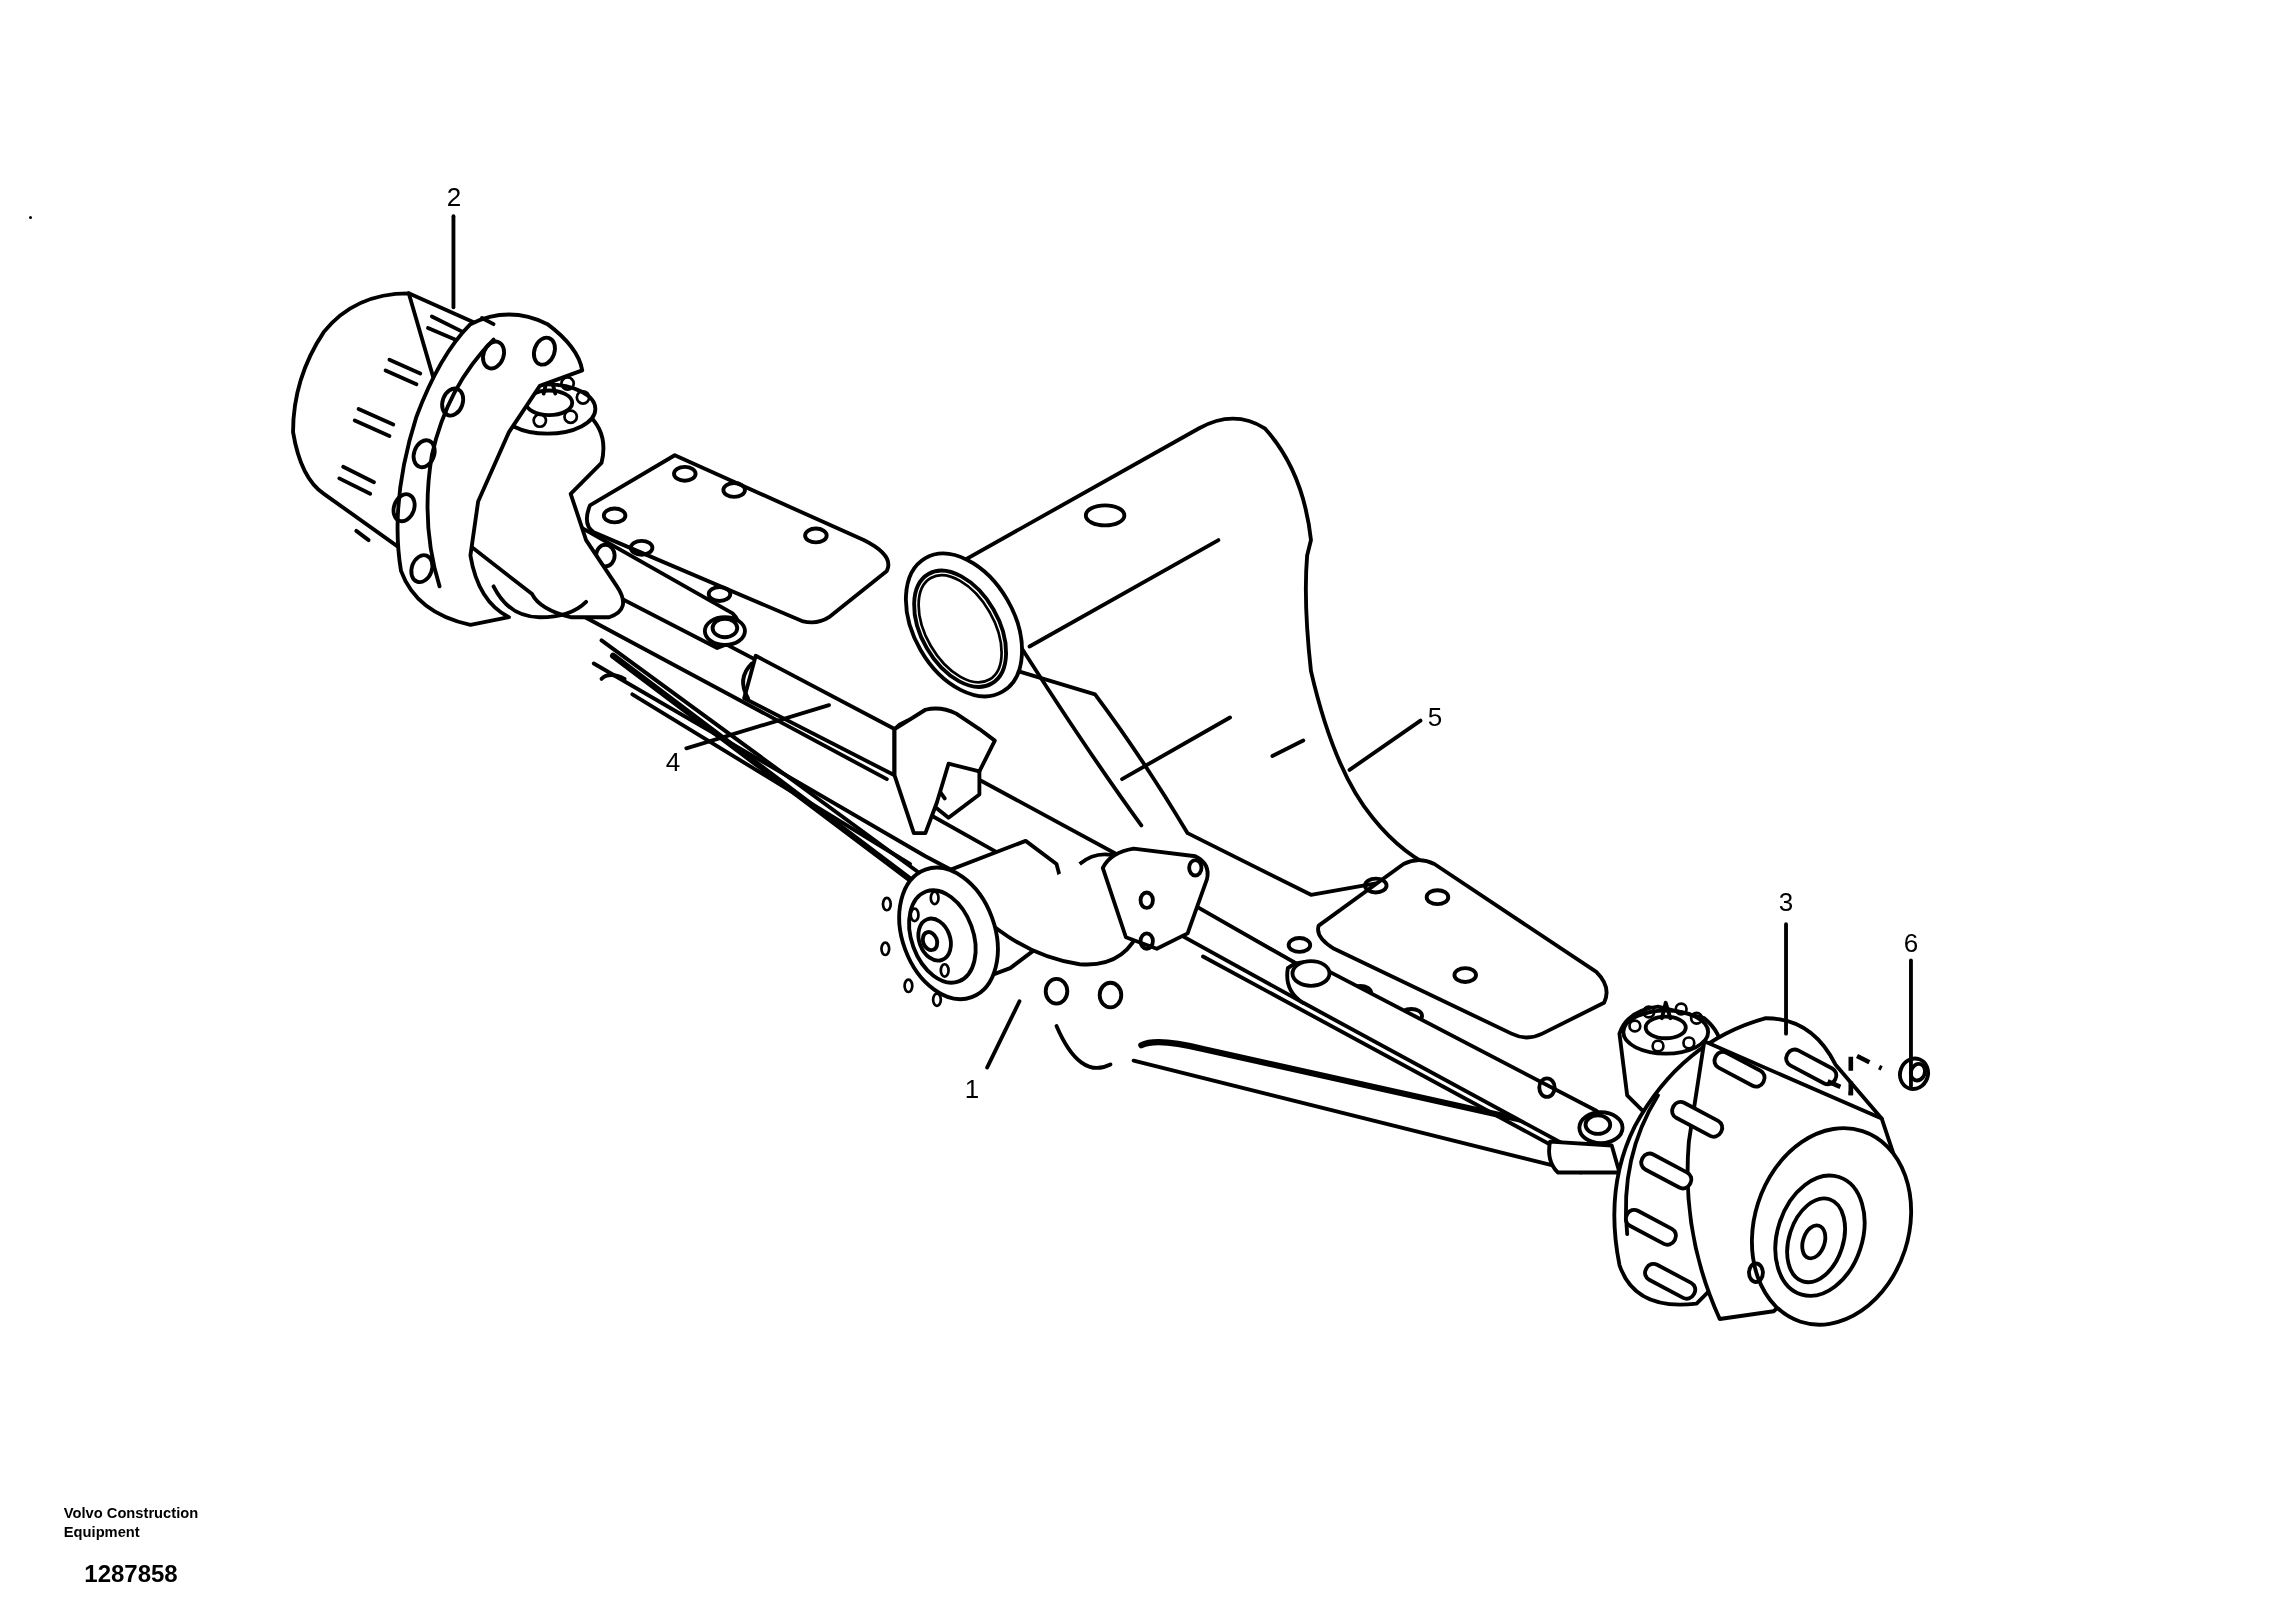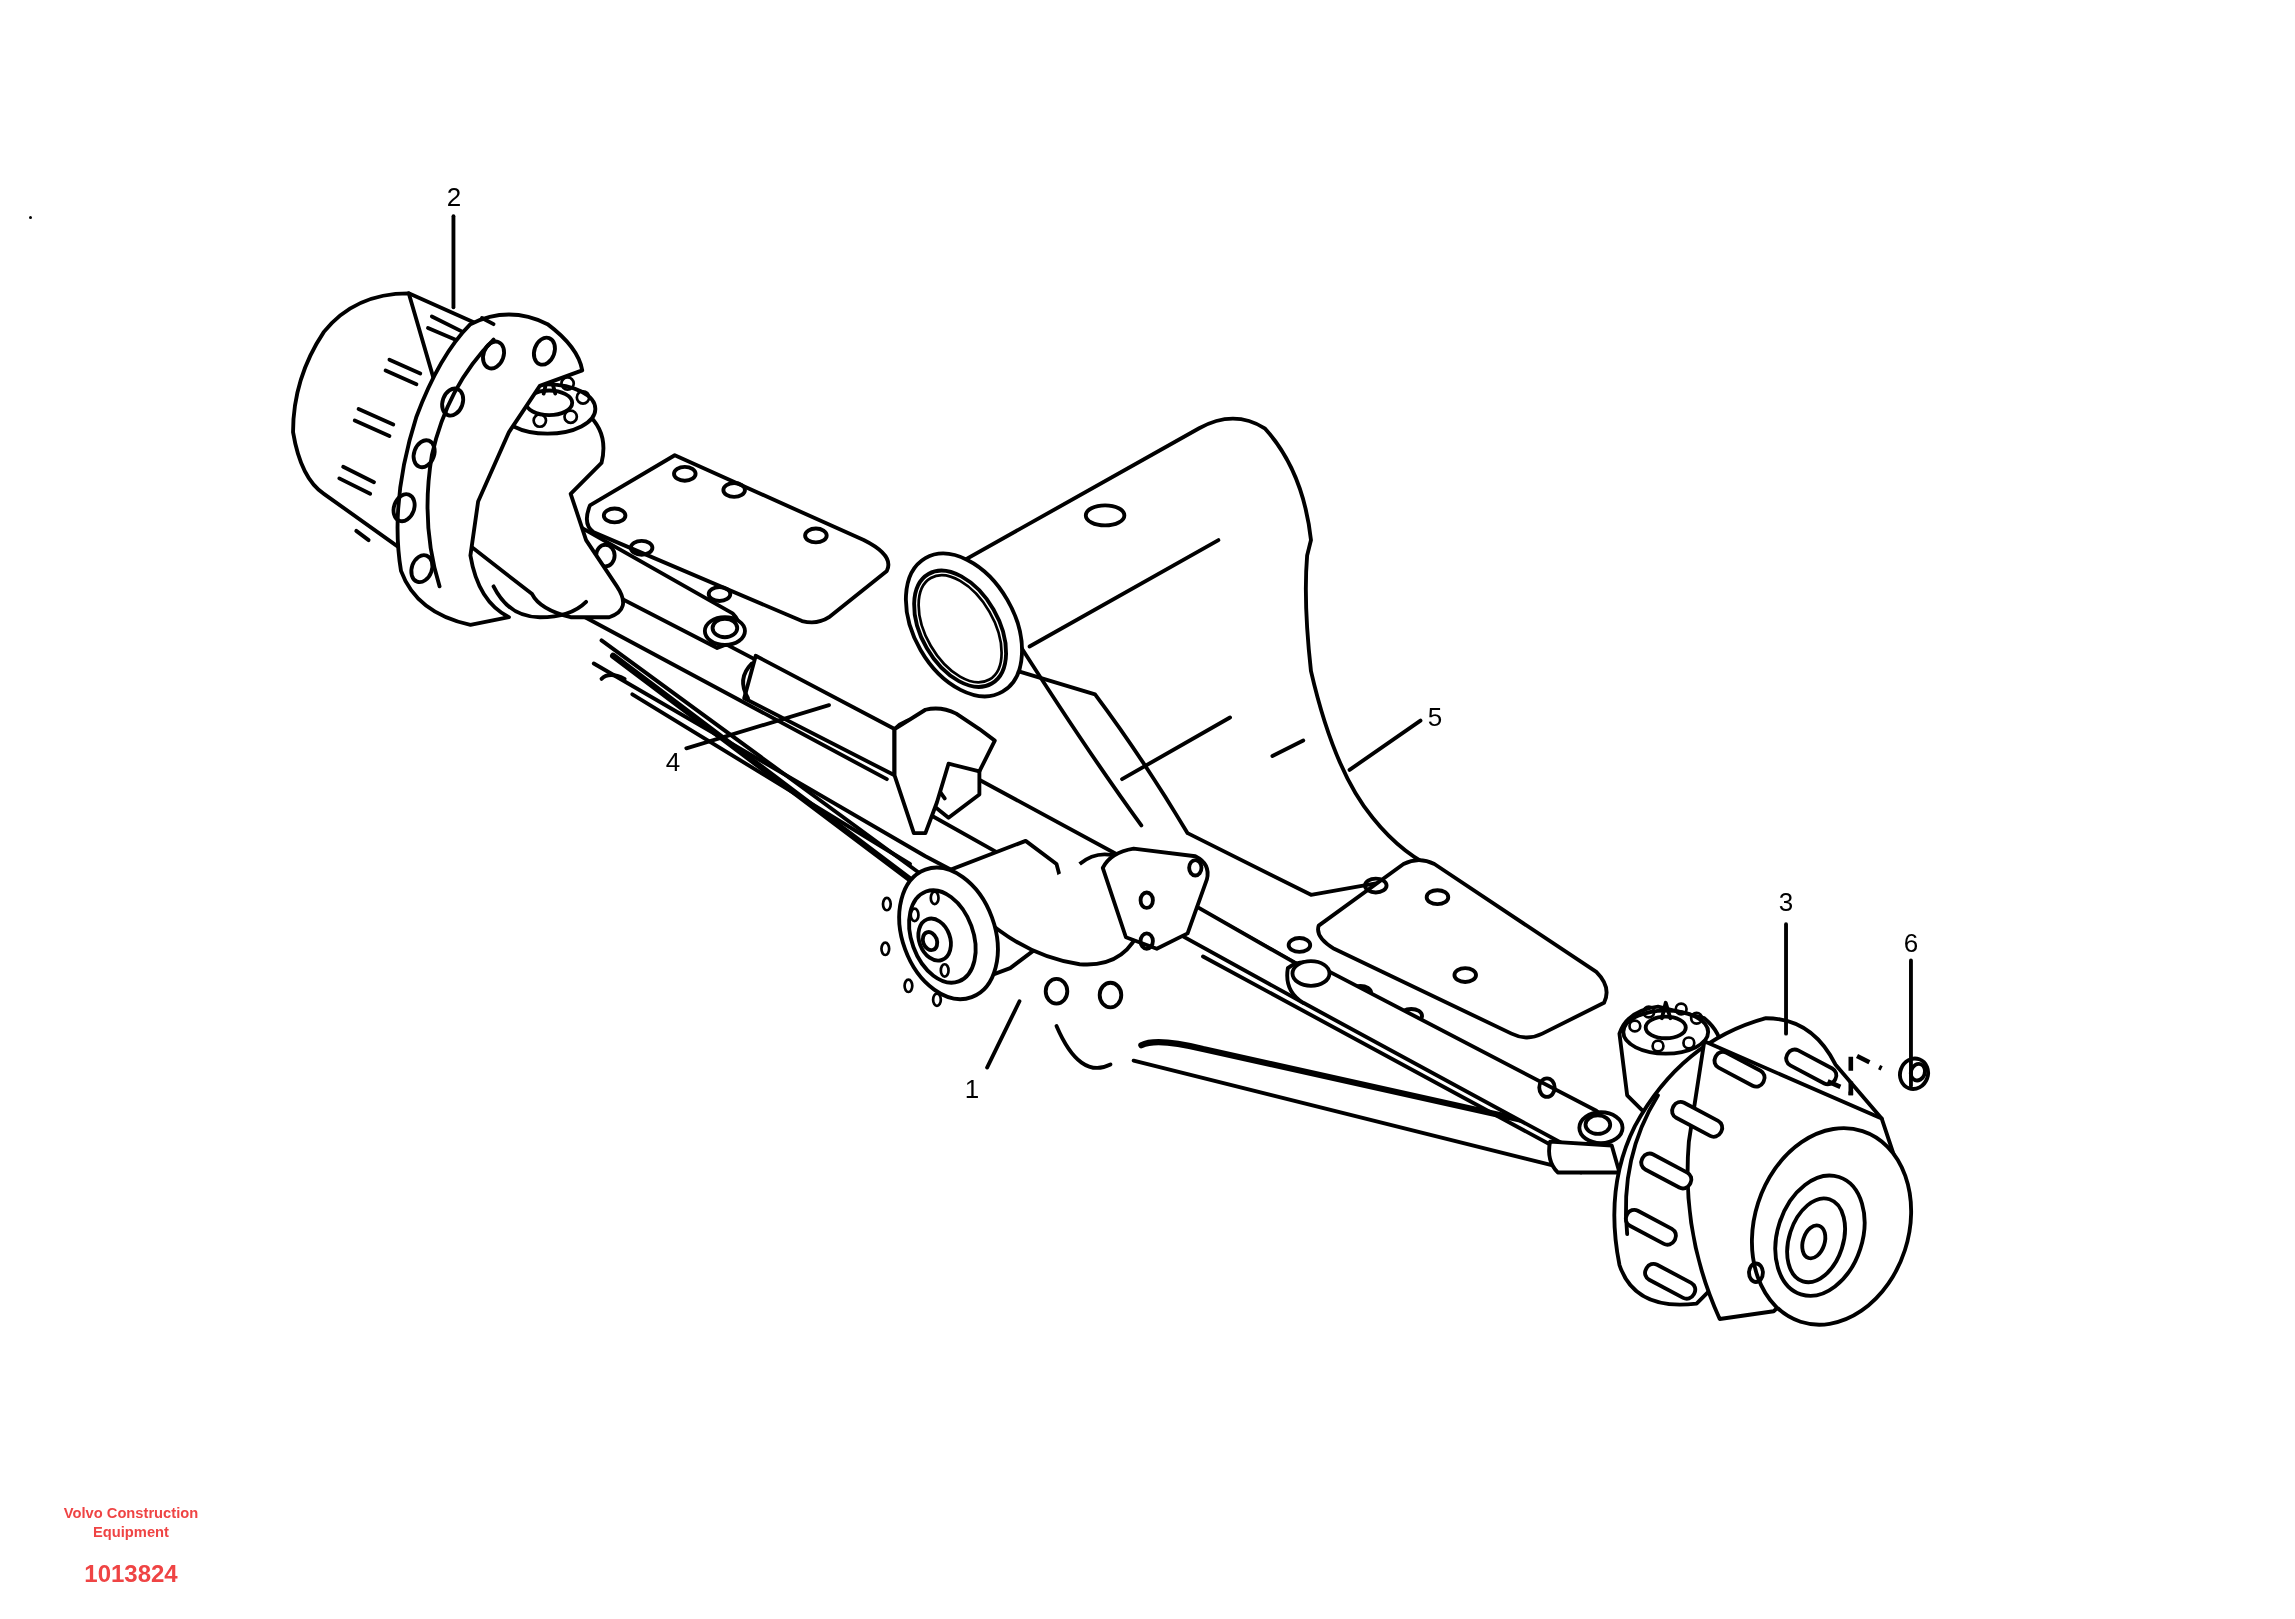--- a/index.html
+++ b/index.html
@@ -4,21 +4,21 @@
 <style>
   html, body { margin: 0; padding: 0; background: #ffffff; }
   body { width: 2295px; height: 1620px; position: relative; overflow: hidden; font-family: "Liberation Sans", sans-serif; }
   #diagram { position: absolute; left: 0; top: 0; width: 2295px; height: 1620px; }
   .ln { fill: none; stroke: #000; stroke-width: 5; stroke-linecap: round; stroke-linejoin: round; }
   .ln-thin { fill: none; stroke: #000; stroke-width: 3.5; stroke-linecap: round; stroke-linejoin: round; }
   .ln-bold { fill: none; stroke: #000; stroke-width: 8; stroke-linecap: round; }
   .fill-w { fill: #fff; stroke: #000; stroke-width: 5; stroke-linejoin: round; }
   .dash { fill: none; stroke: #000; stroke-width: 6; stroke-dasharray: 18 14; }
   .callout-num { position: absolute; font-family: "Liberation Sans", sans-serif; font-size: 26px; color: #000; line-height: 1; transform: translate(-50%, -50%); }
-  .footer { position: absolute; left: 131px; transform: translateX(-50%); text-align: center; color: #ef4444; font-family: "Liberation Sans", sans-serif; }
+  .footer { position: absolute; left: 131px; transform: translateX(-50%); text-align: left; color: #000000; font-family: "Liberation Sans", sans-serif; }
   .footer-company { top: 1504px; font-size: 14.7px; font-weight: bold; line-height: 18.5px; white-space: nowrap; }
   .footer-number { top: 1560px; font-size: 24px; font-weight: bold; }
   .stray-dot { position: absolute; left: 29px; top: 216px; width: 3.1px; height: 3.1px; background: #000; border-radius: 50%; }
 </style>
 </head>
 <body>
 
 <div class="stray-dot"></div>
 
 <svg id="diagram" viewBox="0 0 2976 2100" xmlns="http://www.w3.org/2000/svg">
@@ -225,14 +225,14 @@
 <div class="callout-num" style="left:454px; top:197px;">2</div>
 <div class="callout-num" style="left:1786px; top:902px;">3</div>
 <div class="callout-num" style="left:673px; top:762px;">4</div>
 <div class="callout-num" style="left:1435px; top:717px;">5</div>
 <div class="callout-num" style="left:1911px; top:943px;">6</div>
 
 <div class="footer footer-company">
   <div>Volvo Construction</div>
   <div>Equipment</div>
 </div>
-<div class="footer footer-number">1013824</div>
+<div class="footer footer-number">1287858</div>
 
 
 </body></html>

